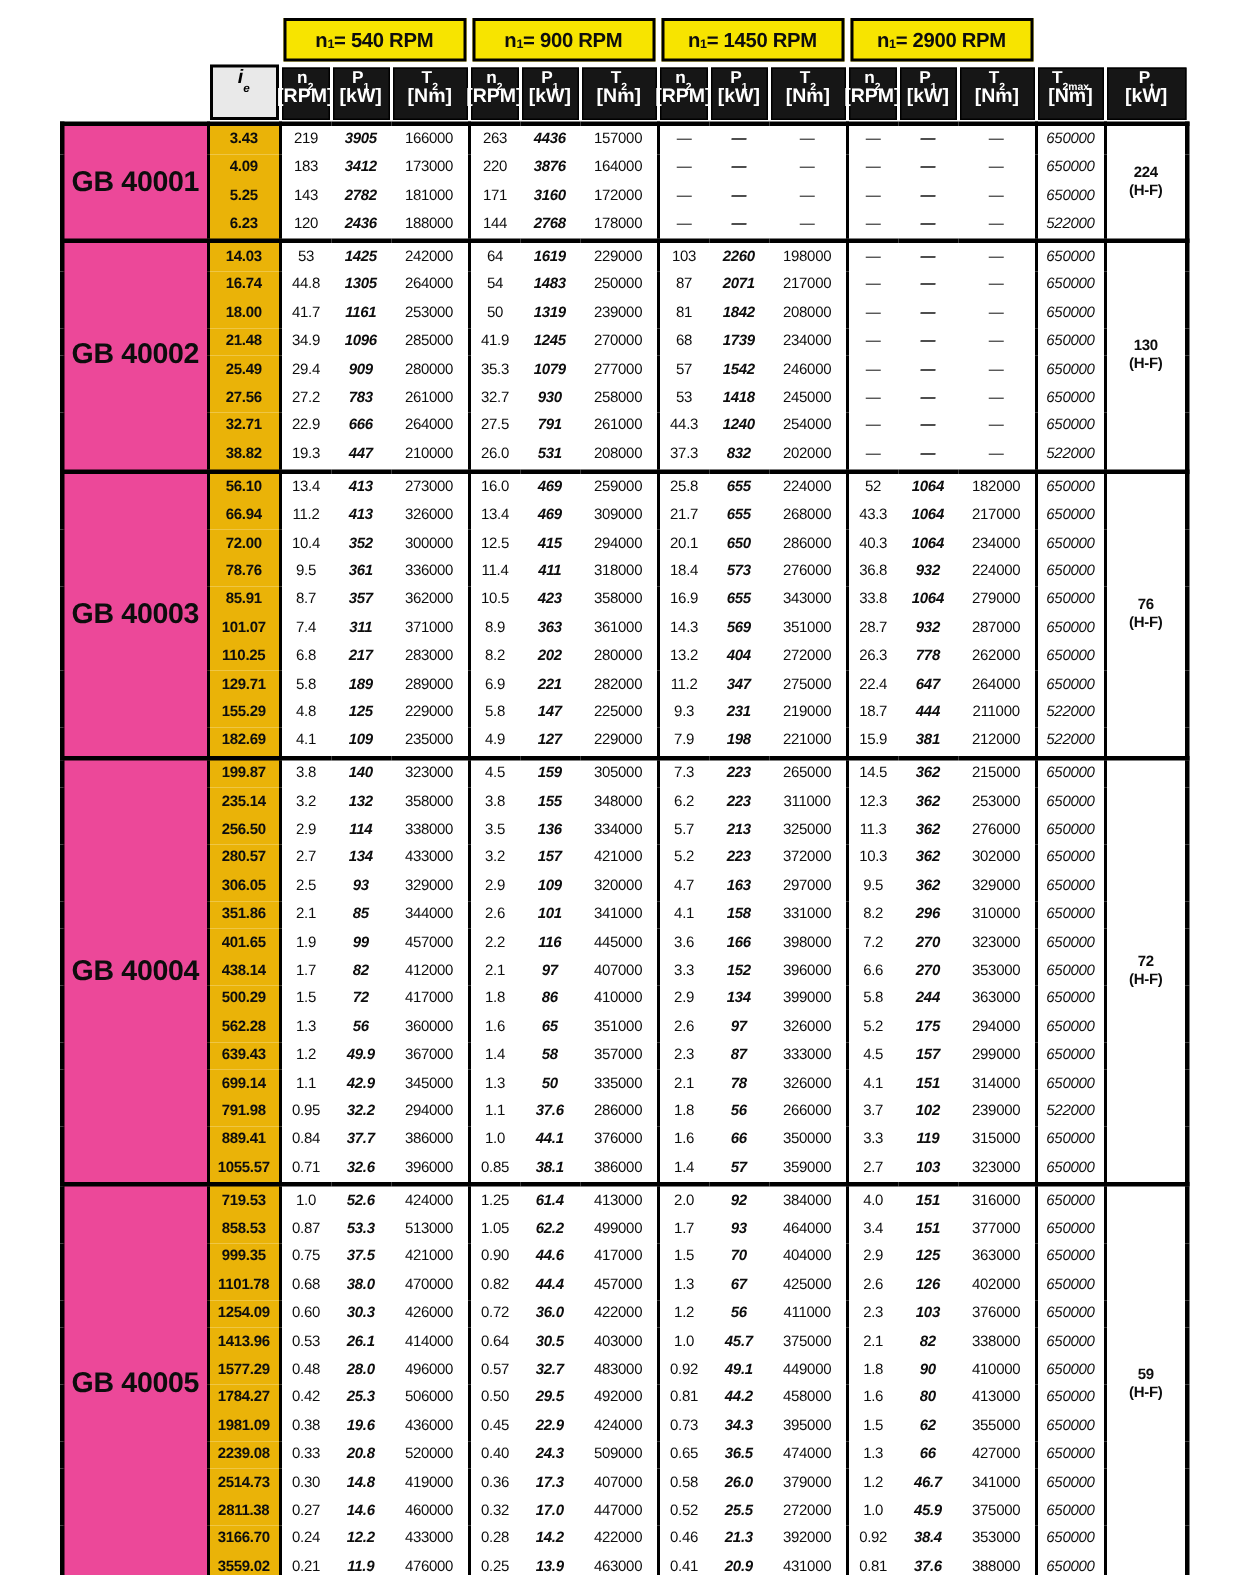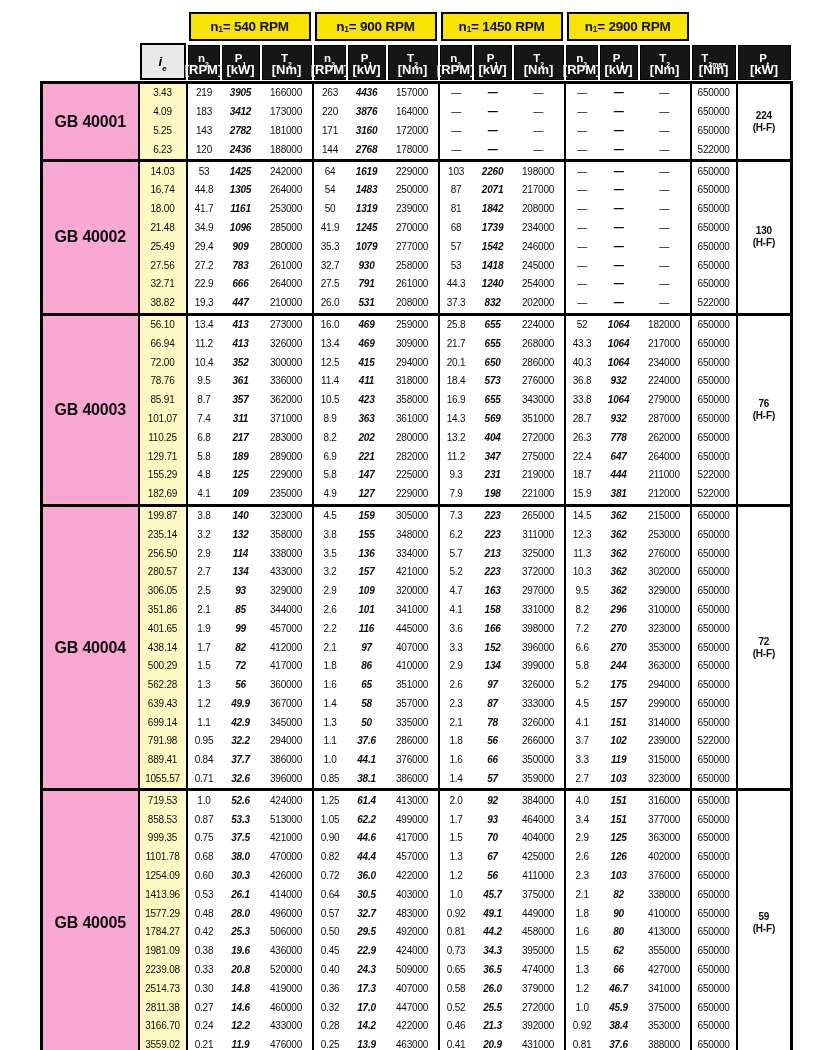--- a/index.html
+++ b/index.html
@@ -14,47 +14,47 @@
   
   thead th{padding:0;background:transparent;border:none;vertical-align:bottom;}
   .yw{
     margin:0 2px 2px 2px;height:25px;background:#F7E400;border:2px solid #000;
     display:flex;align-items:center;justify-content:center;
     font-weight:bold;font-size:13.5px;letter-spacing:-0.2px;white-space:nowrap;
   }
   .yw sub{font-size:0.62em;position:relative;top:0.3em;line-height:0;}
   .hw{
     margin:0 1px 1px 1px;height:33px;background:#161616;color:#fff;border:1px solid #000;
-    display:flex;flex-direction:column;align-items:center;justify-content:center;
+    display:flex;flex-direction:column;align-items:center;
   }
   .hsym{font-weight:bold;font-size:11.5px;line-height:12px;white-space:nowrap;}
   .hsym sub{font-size:0.6em;position:relative;top:0.28em;line-height:0;}
   .hunit{font-size:13px;line-height:9px;margin-top:1px;}
   .hw-ie{
     background:#E9E9E9;color:#000;border:2px solid #000;
     font-weight:bold;font-style:italic;font-size:13px;
   }
   .hw-ie .hsym{font-size:13px;}
   
   tbody{border:3px solid #000;}
   tbody td{
     height:18.8px;padding:0;font-size:10px;line-height:10px;
     text-align:center;vertical-align:middle;white-space:nowrap;letter-spacing:-0.2px;
   }
   td.model{
-    background:#f9a8d4;border-right:2.5px solid #000;
-    font-weight:bold;font-size:16px;letter-spacing:-0.2px;
+    background:#ec4899;border-right:2.5px solid #000;
+    font-weight:bold;font-size:19px;letter-spacing:-0.2px;
   }
   td.ie{
-    background:#fef9c3;border-right:2.5px solid #000;
-    font-weight:normal;font-size:10px;
+    background:#eab308;border-right:2.5px solid #000;
+    font-weight:bold;font-size:10px;
   }
   td.gstart{border-left:2.5px solid #000;}
   td.p1{font-weight:bold;font-style:italic;}
-  td.t2max{border-left:2.5px solid #000;border-right:2.5px solid #000;}
+  td.t2max{border-left:2.5px solid #000;border-right:2.5px solid #000;font-style:italic;}
   td.pt{font-weight:bold;font-size:10px;}
   .ptv,.ptn{line-height:12px;text-align:center;}
 </style>
 </head>
 <body>
 
 <div class="page">
   <table class="ratings">
     <colgroup>
       <col style="width:97px">

